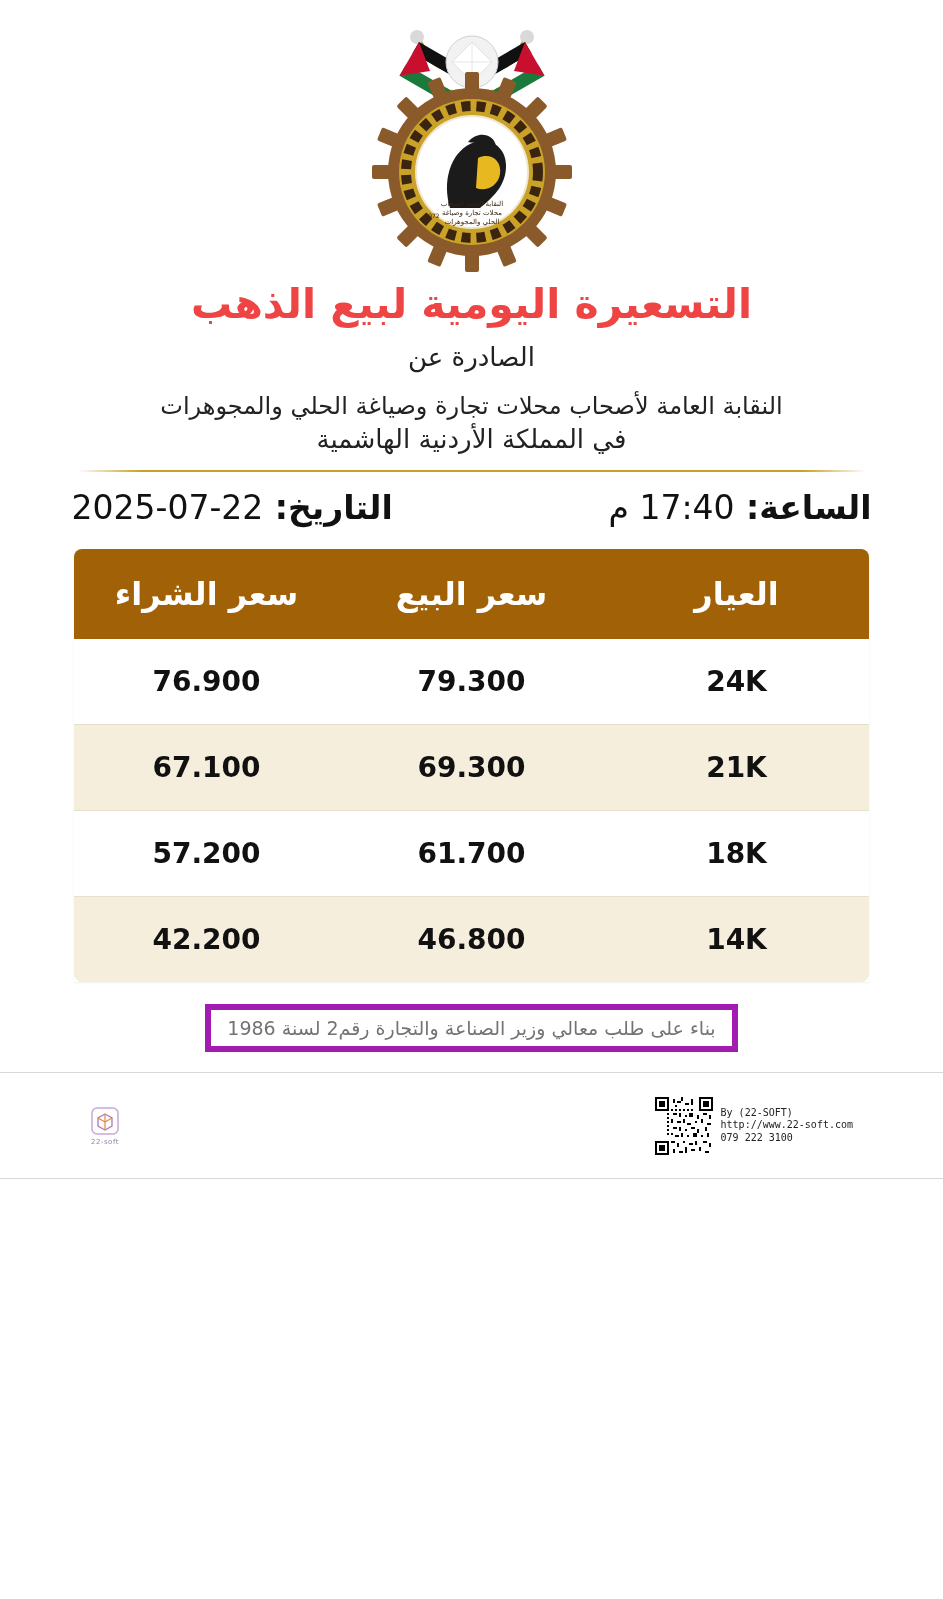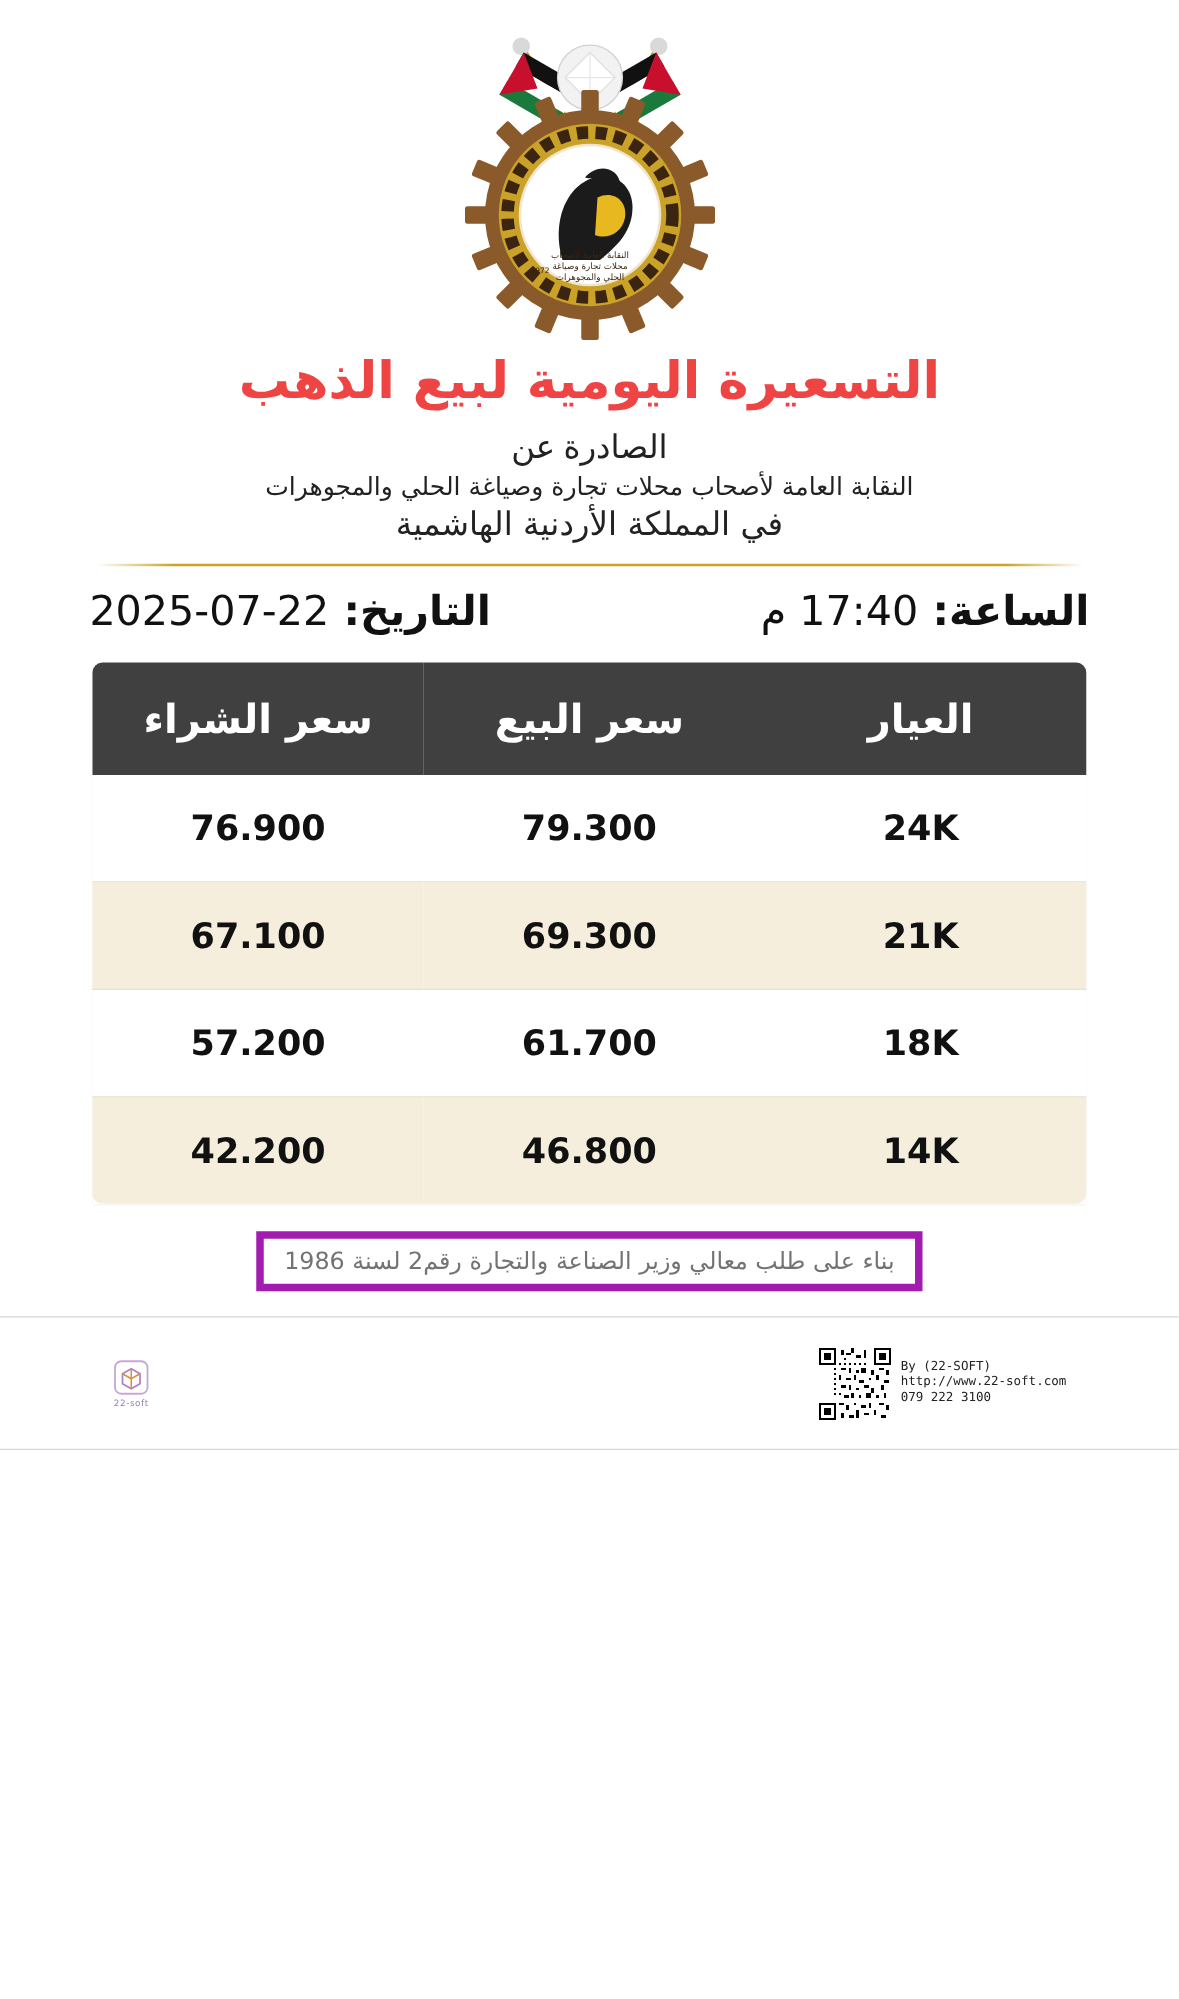--- a/index.html
+++ b/index.html
@@ -40,25 +40,24 @@
     font-weight: bold;
     color: #ef4444;
     text-align: center;
     margin: 4px 0 14px 0;
     letter-spacing: 0px;
   }
   .sub1 {
     font-size: 26px;
     color: #222;
     text-align: center;
-    margin-bottom: 4px;
-    font-family: Liberation Serif, serif;
+    margin-bottom: 20px;
   }
   .sub2 {
-    font-size: 20px;
+    font-size: 24px;
     color: #222;
     text-align: center;
     margin-bottom: 4px;
     white-space: nowrap;
   }
   .sub3 {
     font-size: 26px;
     color: #222;
     text-align: center;
     margin-bottom: 6px;
@@ -88,21 +87,21 @@
   .dt-value { font-weight: normal; }
 
   
   .table {
     width: 795px;
     border-collapse: collapse;
     table-layout: fixed;
     box-shadow: 0 1px 2px rgba(0,0,0,0.06);
   }
   .table thead th {
-    background: #404040;
+    background: #a16207;
     color: #ffffff;
     font-size: 32px;
     font-weight: bold;
     padding: 26px 10px;
     text-align: center;
     border: none;
   }
   .table thead th:first-child { border-top-right-radius: 8px; }
   .table thead th:last-child  { border-top-left-radius: 8px; }
 

